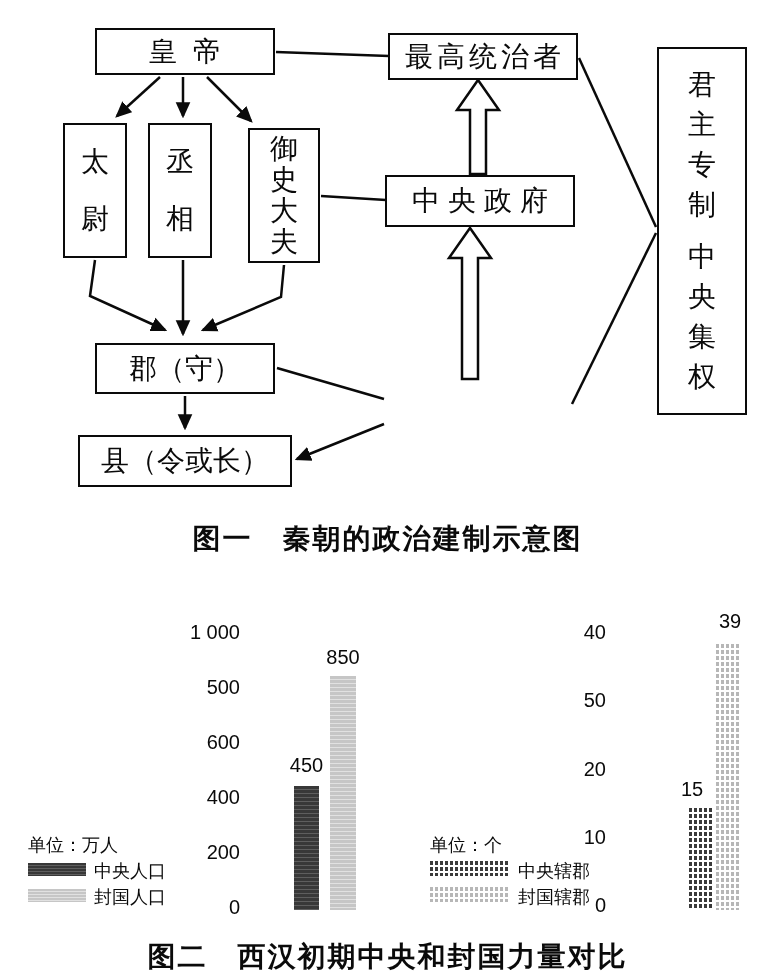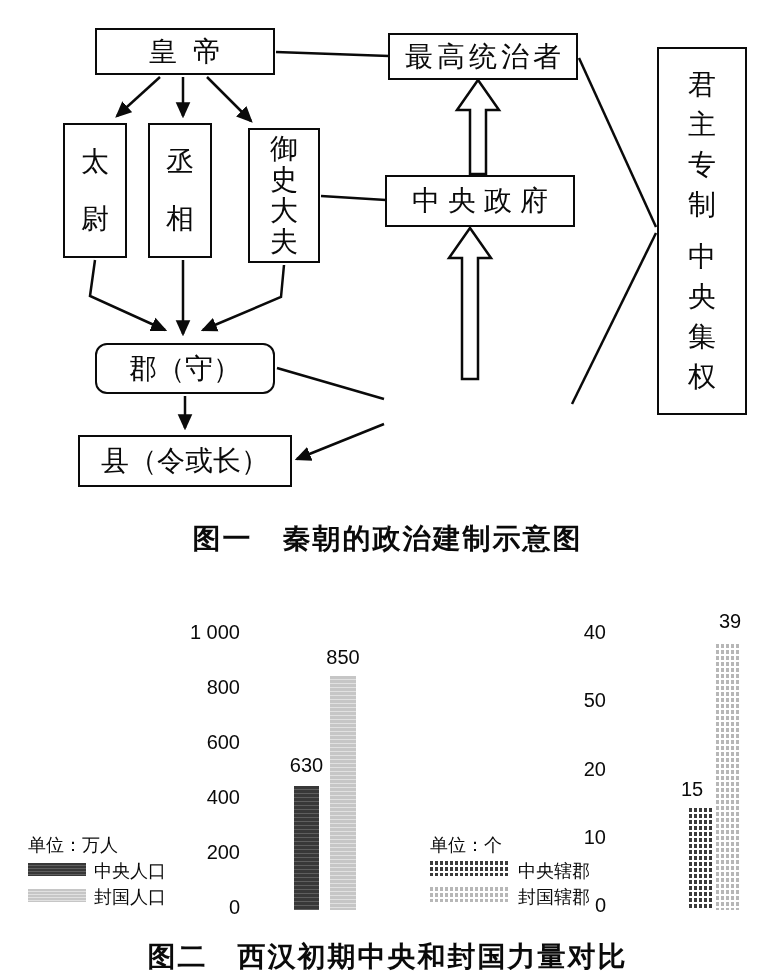--- a/index.html
+++ b/index.html
@@ -101,21 +101,21 @@
       <span>御</span>
       <span>史</span>
       <span>大</span>
       <span>夫</span>
     </div>
 
   <div class="box" style="left:385px;top:175px;width:190px;height:52px;">
     <span class="ls8">中央政府</span>
   </div>
 
-  <div class="box" style="left:95px;top:343px;width:180px;height:51px;border-radius:12px;">
+  <div class="box" style="left:95px;top:343px;width:180px;height:51px;">
     <span>郡（守）</span>
   </div>
 
   <div class="box" style="left:78px;top:435px;width:214px;height:52px;">
     <span>县（令或长）</span>
   </div>
 
 
   <div class="box monarchy" style="left:657px;top:47px;width:90px;height:368px;">
     <div class="charcol">
@@ -129,31 +129,31 @@
         <span>央</span>
         <span>集</span>
         <span>权</span>
       </div>
   </div>
 
   <div class="caption" style="top:520px;">图一　秦朝的政治建制示意图</div>
 
   <div class="tick-col" style="left:175px;top:620px;width:65px;height:299px;">
     <span>1 000</span>
-    <span>800</span>
+    <span>500</span>
     <span>600</span>
     <span>400</span>
     <span>200</span>
     <span>0</span>
   </div>
 
   <div class="bar bar-central-pop" style="left: 294px; width: 25px; height: 123.75px;"></div>
   <div class="bar bar-feudal-pop" style="left: 330px; width: 26px; height: 233.75px;"></div>
 
-  <div class="bar-label" style="left:279px;top:754px;width:55px;">630</div>
+  <div class="bar-label" style="left:279px;top:754px;width:55px;">450</div>
   <div class="bar-label" style="left:315px;top:646px;width:56px;">850</div>
 
   <div class="legend-unit" style="left:28px;top:833px;">单位：万人</div>
   <div class="swatch sw-central-pop" style="left:28px;top:863px;width:58px;height:13px;"></div>
   <div class="legend-label" style="left:94px;top:859px;">中央人口</div>
   <div class="swatch sw-feudal-pop" style="left:28px;top:889px;width:58px;height:13px;"></div>
   <div class="legend-label" style="left:94px;top:885px;">封国人口</div>
 
   <div class="tick-col" style="left:560px;top:620px;width:46px;height:297px;">
     <span>40</span>

